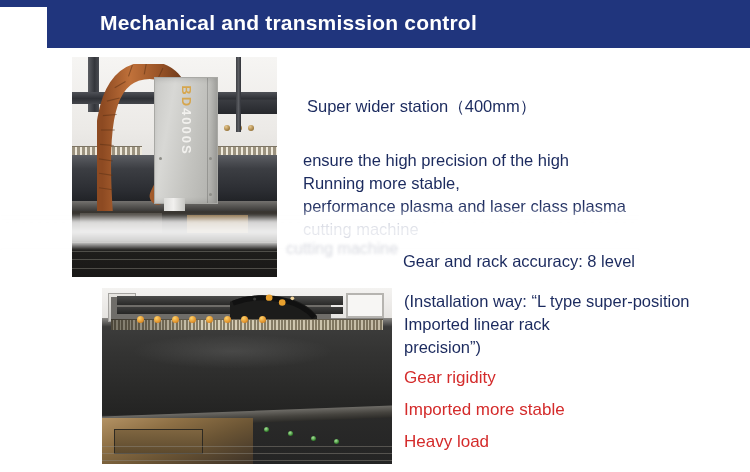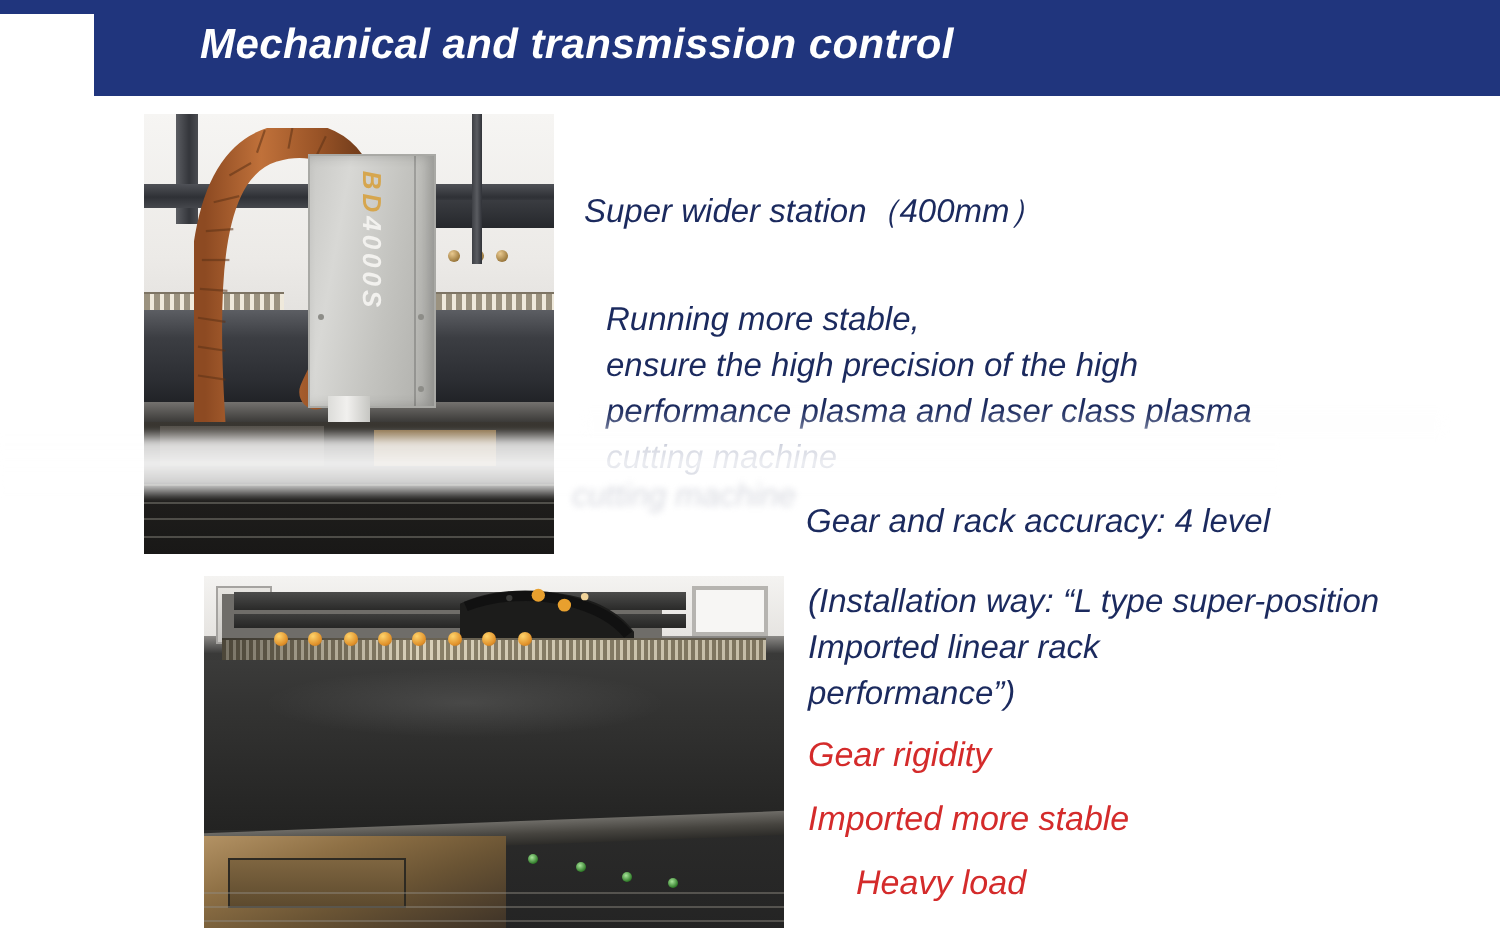--- a/index.html
+++ b/index.html
@@ -2,21 +2,21 @@
 <html><head>
 <meta charset="utf-8">
 <style>
   html,body{margin:0;padding:0;}
   body{
     width:750px;height:472px;
     background:#ffffff;
     font-family:"Liberation Sans","DejaVu Sans",sans-serif;
     overflow:hidden;position:relative;
   }
-  .page{position:absolute;inset:0;background:#fff;font-style:italic;}
+  .page{position:absolute;inset:0;background:#fff;}
 
   
   .header-bar{
     position:absolute;left:0;top:0;width:750px;height:48px;
     background:#20357d;
   }
   .header-notch{
     position:absolute;left:0;top:7px;width:47px;height:42px;
     background:#ffffff;
   }
@@ -128,28 +128,28 @@
     background:radial-gradient(circle at 40% 35%,#a8e59a,#2f7a28 70%,#1c4c18);}
   
   .b-bed{position:absolute;left:0;top:74%;width:52%;height:26%;
     background:linear-gradient(160deg,#b39264 0%,#8e7045 30%,#6a5434 60%,#3d3227 100%);}
   .b-bedplate{position:absolute;left:4%;top:80%;width:30%;height:13%;
     background:linear-gradient(180deg,#7e6540,#5d4a2e);border:1px solid #2e2a22;}
   .b-slat{position:absolute;left:0;width:100%;height:1px;background:rgba(145,140,130,.45);}
 
   
   .txt{position:absolute;color:#1b2a5e;font-size:16.5px;line-height:23px;white-space:nowrap;}
-  #txt-super{left:292px;top:95px;}
+  #txt-super{left:307px;top:95px;}
   #txt-para{left:303px;top:149px;}
   #txt-gear{left:403px;top:250px;}
   #txt-rack{left:404px;top:290px;}
   .txt-red{position:absolute;color:#d42b2b;font-size:17px;line-height:23px;white-space:nowrap;}
   #txt-rigid{left:404px;top:366px;}
   #txt-stable{left:404px;top:398px;}
-  #txt-heavy{left:404px;top:430px;margin-left:24px;}
+  #txt-heavy{left:404px;top:430px;}
 
   
   .wm-band{
     position:absolute;left:0px;top:214px;width:640px;height:36px;
     background:linear-gradient(180deg,rgba(255,255,255,0) 0%,rgba(255,255,255,.80) 22%,rgba(255,255,255,.92) 50%,rgba(255,255,255,.78) 78%,rgba(255,255,255,0) 100%);
     filter:blur(1px);
   }
   .wm-text{
     position:absolute;left:288px;top:211px;
     font-size:31px;color:#9d9d9d;opacity:.92;letter-spacing:0px;
@@ -296,32 +296,32 @@
     <div class="b-bed"></div>
     <div class="b-bedplate"></div>
     <div class="b-slat" style="top:90%"></div>
     <div class="b-slat" style="top:94%"></div>
     <div class="b-slat" style="top:98%"></div>
   </div>
 
   <div class="txt" id="txt-super">Super wider station（400mm）</div>
 
   <div class="txt" id="txt-para">
+    <div>ensure the high precision of the high</div>
     <div>Running more stable,</div>
-    <div>ensure the high precision of the high</div>
     <div>performance plasma and laser class plasma</div>
     <div>cutting machine</div>
   </div>
 
-  <div class="txt" id="txt-gear">Gear and rack accuracy: 4 level</div>
+  <div class="txt" id="txt-gear">Gear and rack accuracy: 8 level</div>
 
   <div class="txt" id="txt-rack">
     <div>(Installation way:  “L type super-position</div>
     <div>Imported linear rack</div>
-    <div>performance”)</div>
+    <div>precision”)</div>
   </div>
 
   <div class="txt-red" id="txt-rigid">Gear rigidity</div>
   <div class="txt-red" id="txt-stable">Imported more stable</div>
   <div class="txt-red" id="txt-heavy">Heavy load</div>
 
   <div class="wm-fade-top"></div>
   <div class="wm-band"></div>
   <div class="wm-ghost">cutting machine</div>
 

